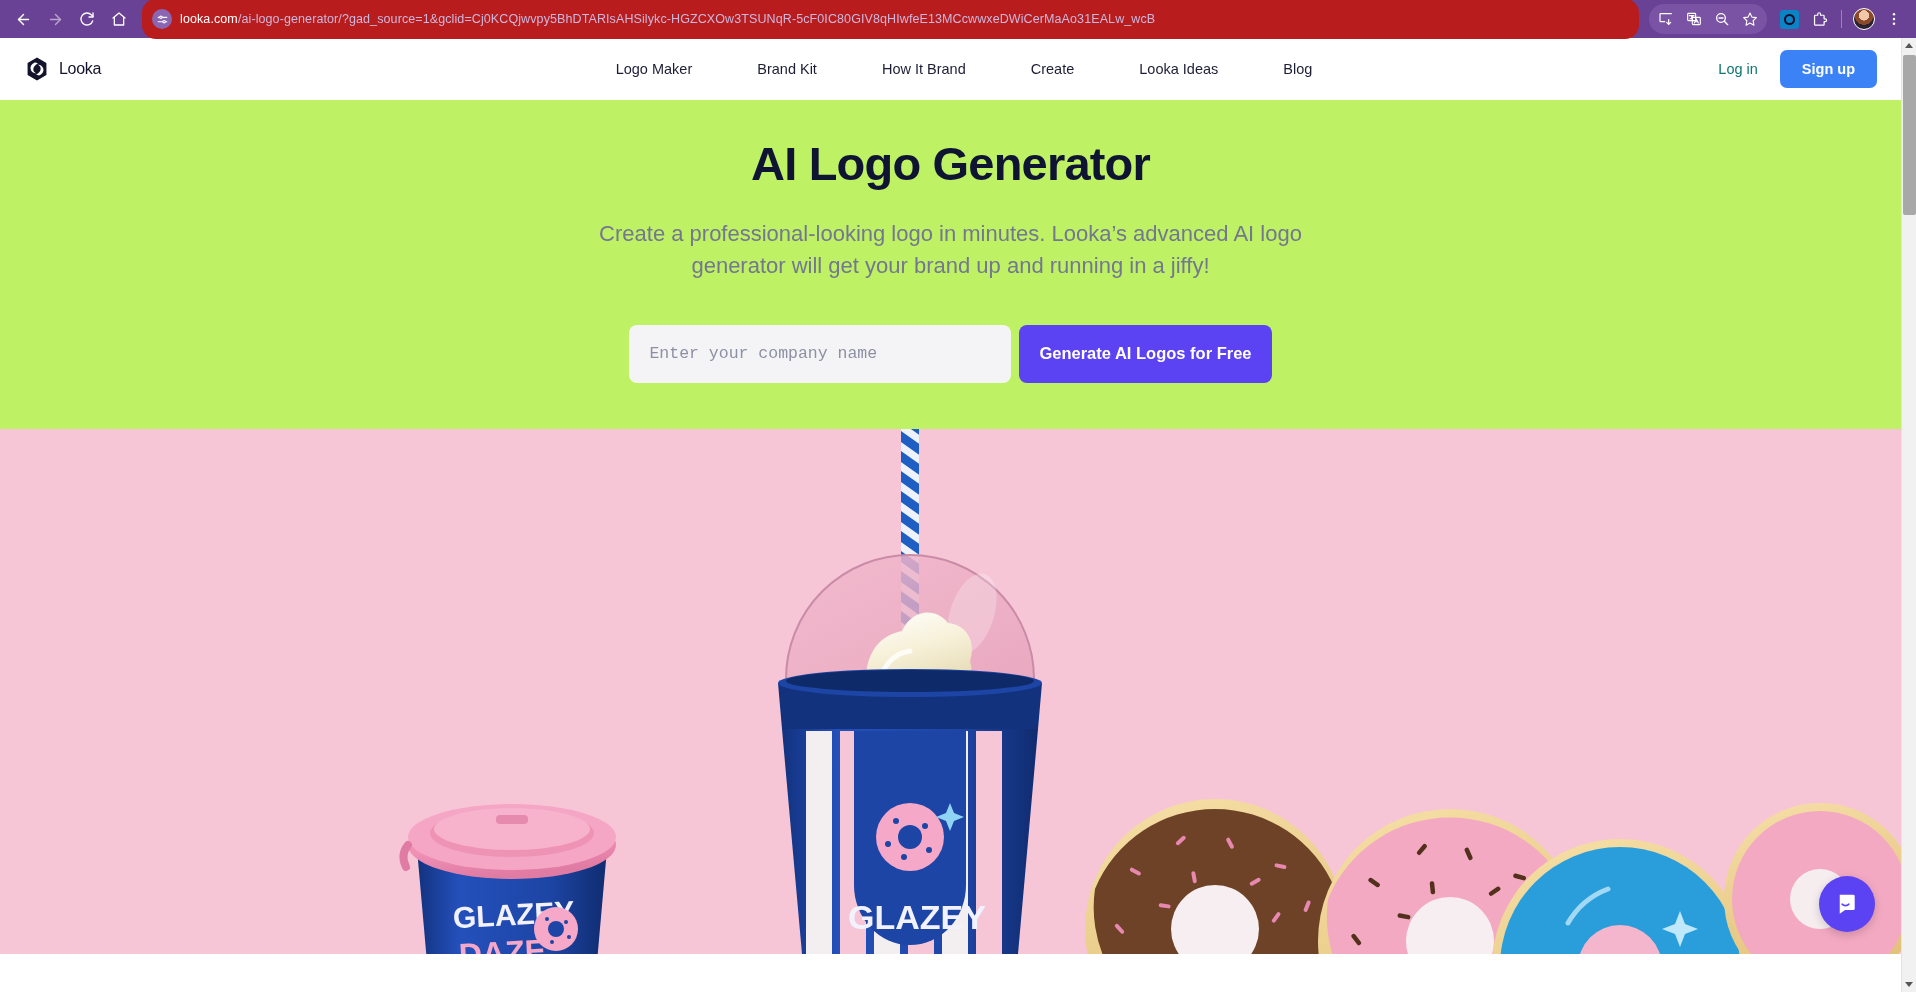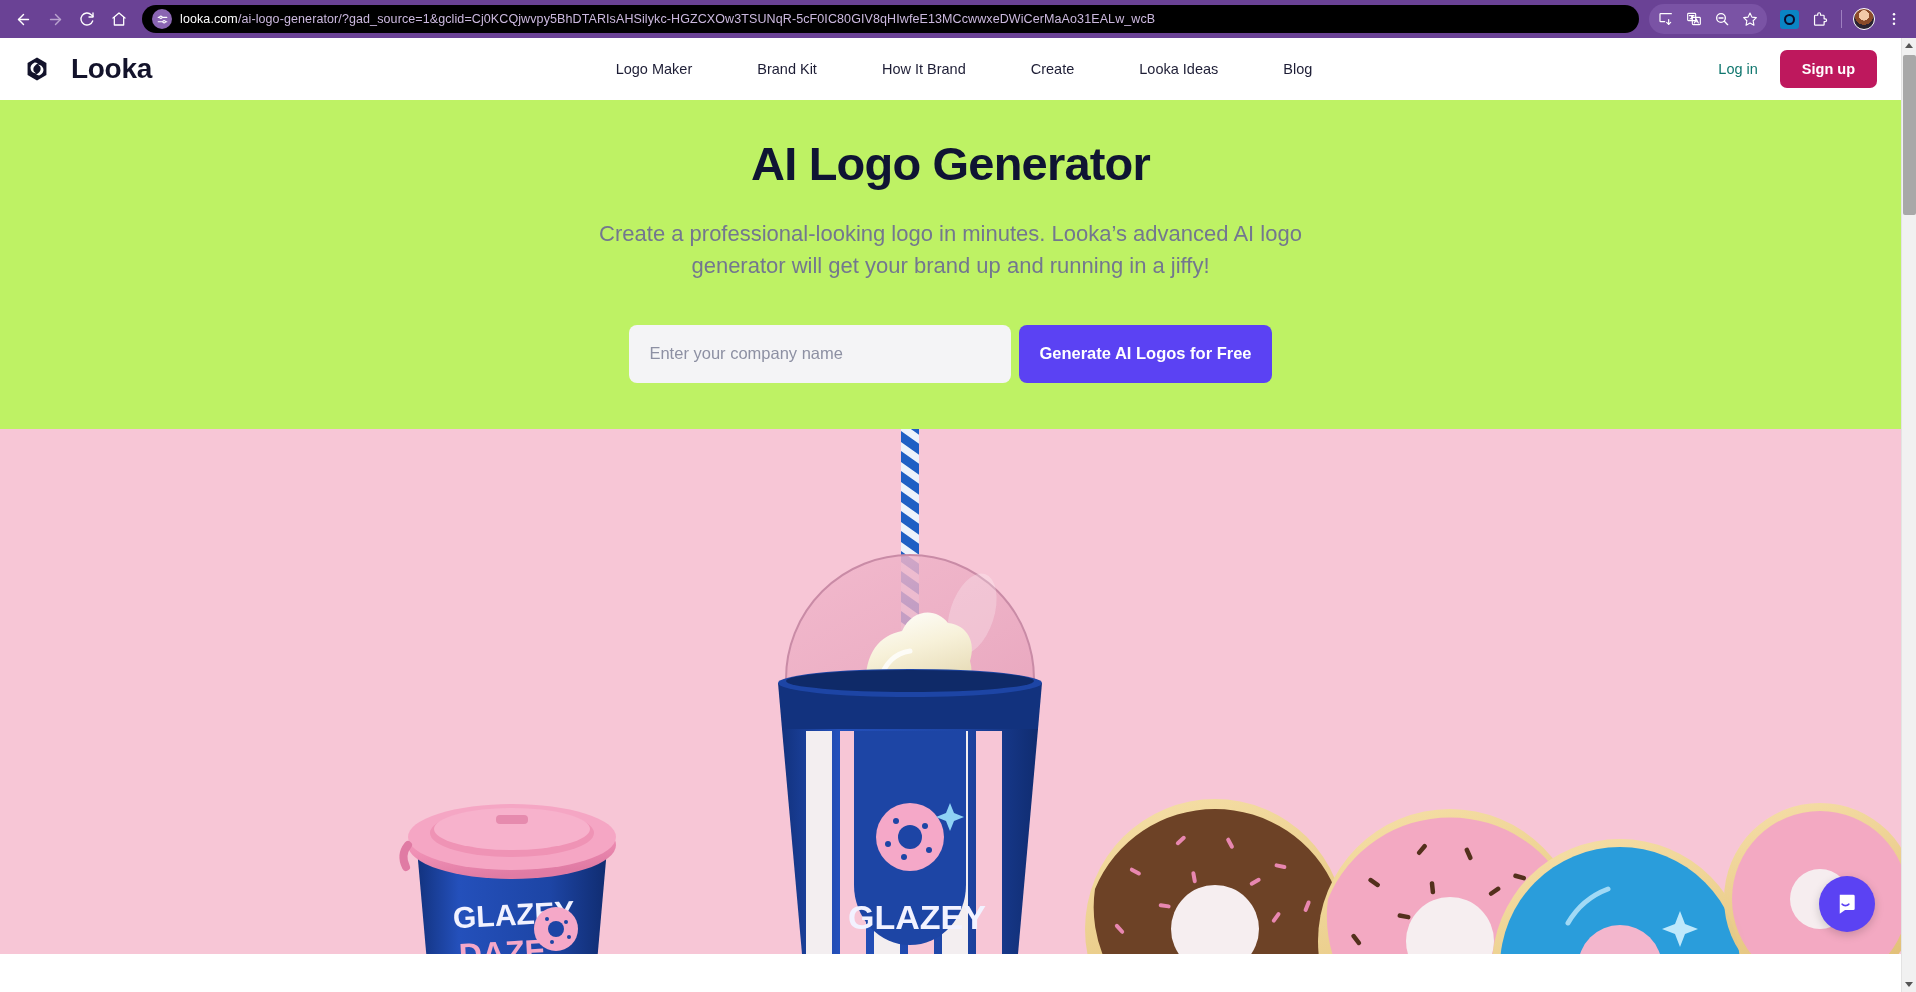--- a/index.html
+++ b/index.html
@@ -28,23 +28,23 @@
     display: flex; align-items: center; justify-content: center;
     color: #ffffff;
     flex: 0 0 auto;
     cursor: pointer;
   }
   .nav-btn.disabled { color: #b9a3cf; }
   .nav-btn svg { display: block; }
 
   #url-pill {
     flex: 1 1 auto;
-    height: 28px;
+    height: 40px;
     margin: 0 8px 0 6px;
-    background: #000000;
+    background: #b91c1c;
     border-radius: 14px;
     display: flex;
     align-items: center;
     padding: 4px 10px;
     min-width: 0;
   }
   #site-info-icon {
     width: 20px; height: 20px;
     border-radius: 50%;
     background: #8a65b2;
@@ -127,23 +127,22 @@
     padding: 0 24px;
     background: #ffffff;
     position: relative;
   }
   #brand {
     display: flex; align-items: center; gap: 9px;
     cursor: pointer;
   }
   #brand-mark { width: 26px; height: 26px; display:block; }
   #brand-name {
-    font-size: 28px; font-weight: bold; color: #13132b;
+    font-size: 16px; font-weight: normal; color: #13132b;
     letter-spacing: -0.3px;
-    margin-left: 12px;
   }
   #main-nav {
     position: absolute;
     left: 50%;
     transform: translateX(-50%);
     display: flex;
     gap: 38px;
   }
   #main-nav a {
     font-size: 14.5px;
@@ -154,21 +153,21 @@
     margin-left: 27px;
   }
   #header-right {
     margin-left: auto;
     display: flex; align-items: center; gap: 22px;
   }
   #login-link {
     font-size: 14.5px; color: #0f766e; text-decoration: none; cursor: pointer;
   }
   #signup-btn {
-    background: #be185d;
+    background: #3b82f6;
     color: #ffffff;
     font-size: 14.5px;
     font-weight: bold;
     border: none;
     border-radius: 7px;
     padding: 11px 22px;
     cursor: pointer;
     font-family: inherit;
   }
 
@@ -202,21 +201,21 @@
   }
   #company-input {
     width: 382px;
     height: 58px;
     background: #f4f4f6;
     border: none;
     border-radius: 8px;
     padding: 0 20px;
     font-size: 16.5px;
     color: #1d1d35;
-    font-family: Liberation Sans, sans-serif;
+    font-family: Liberation Mono, monospace;
     outline: none;
   }
   #company-input::placeholder { color: #8d90a3; }
   #generate-btn {
     height: 58px;
     background: #5b42f3;
     color: #ffffff;
     font-size: 16.5px;
     font-weight: bold;
     border: none;

